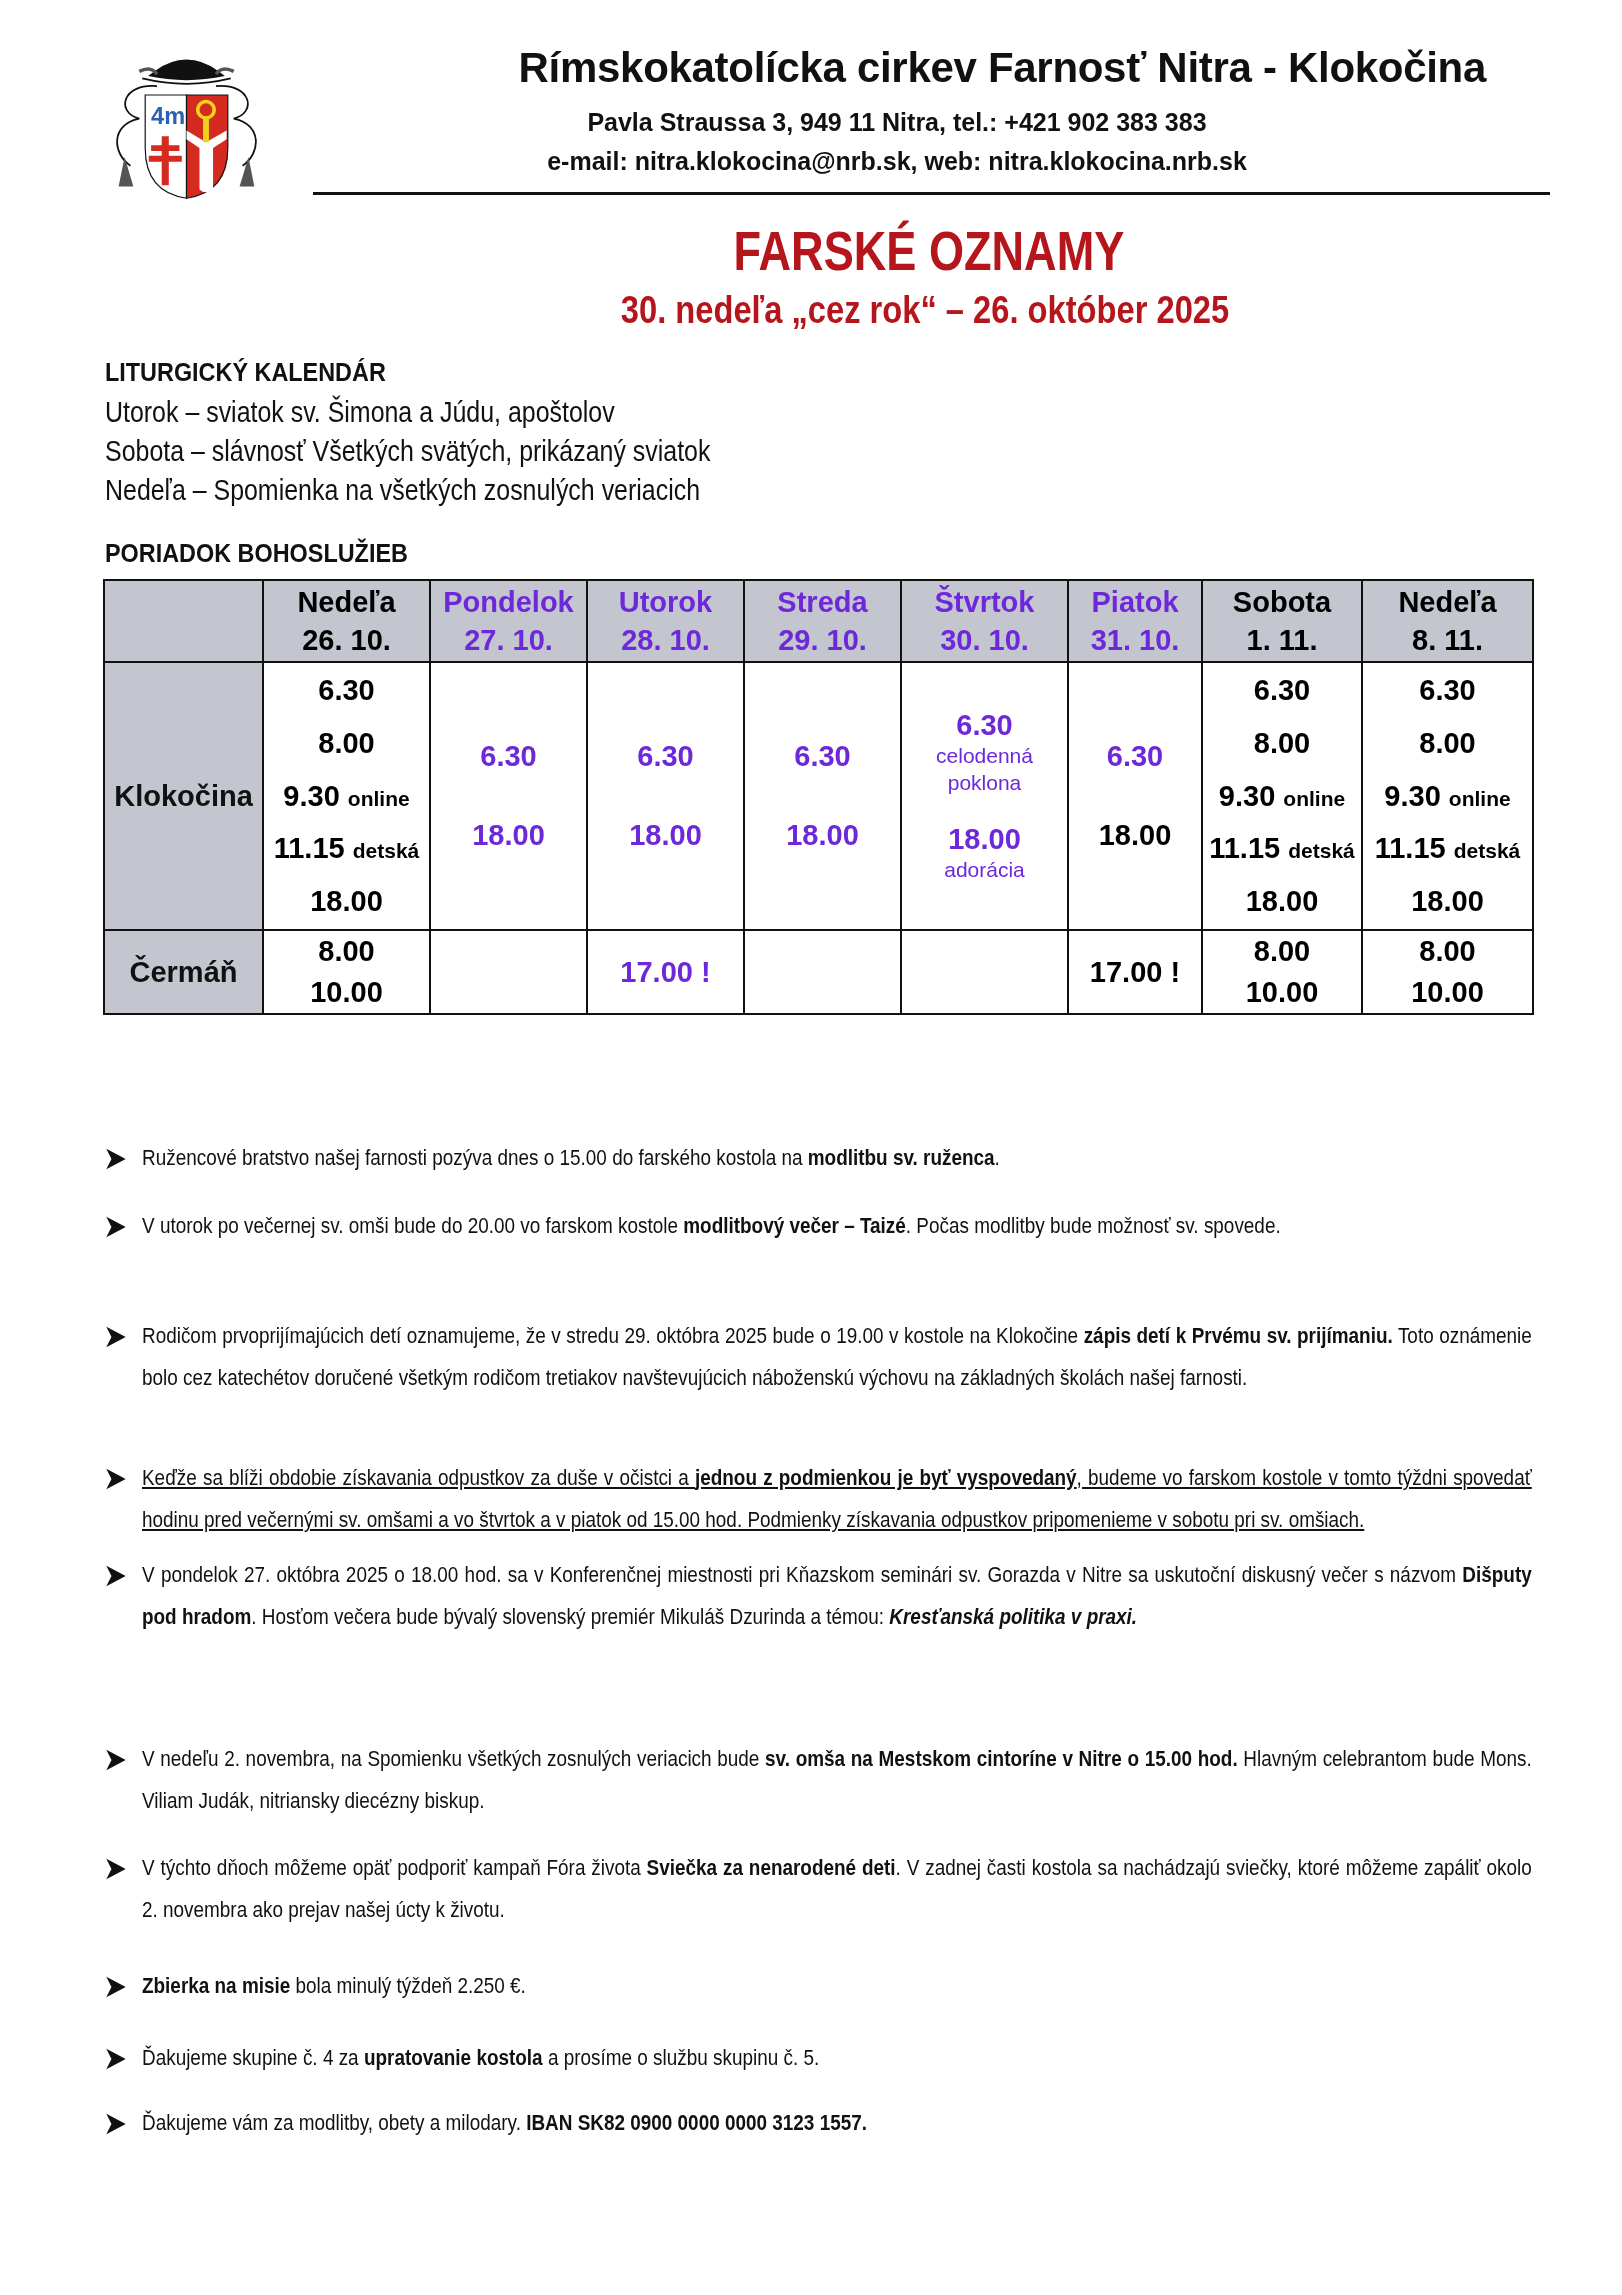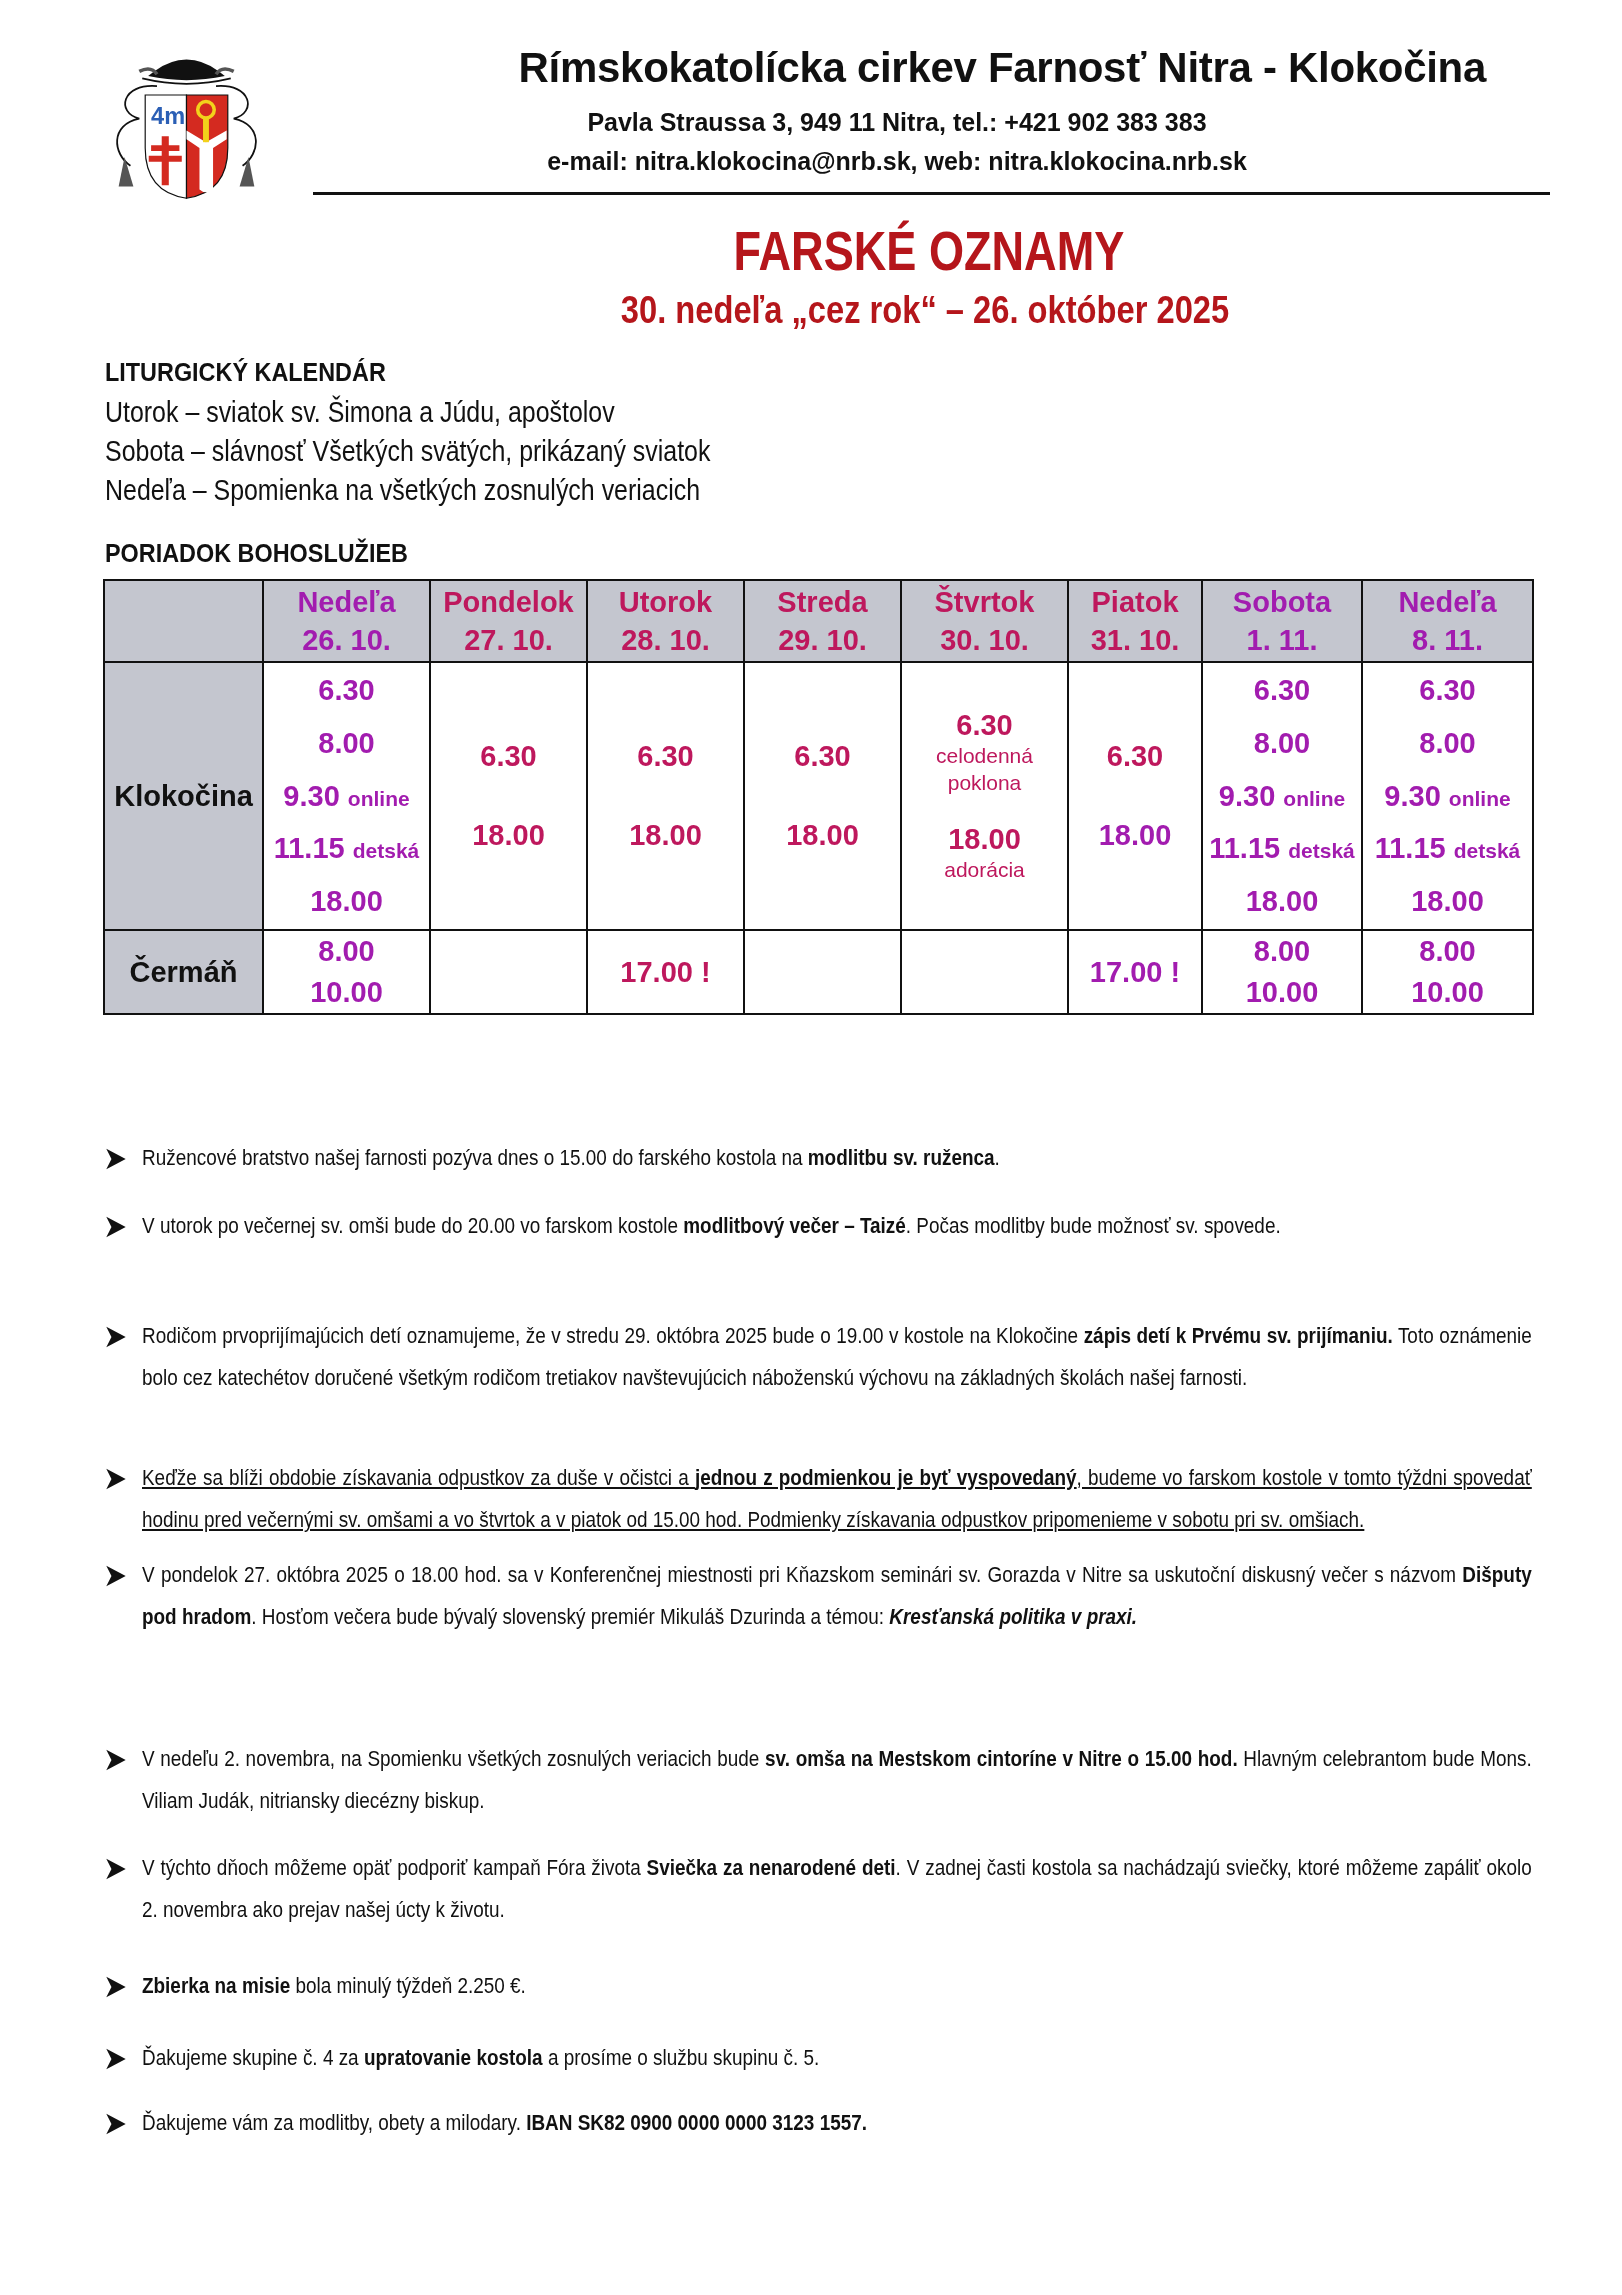--- a/index.html
+++ b/index.html
@@ -23,22 +23,22 @@
     text-align: center; font-size: 38px; font-weight: bold; color: #b5161b; transform: scaleX(0.86); transform-origin: 1008px 0; }
 
   .sec-head { left: 105px; font-size: 26px; font-weight: bold; transform: scaleX(0.9); transform-origin: 0 0; }
   .lit-item { left: 105px; font-size: 29px; transform: scaleX(0.86); transform-origin: 0 0; }
 
   
   #schedule { left: 103px; top: 579px; border-collapse: collapse; table-layout: fixed; }
   #schedule td, #schedule th { border: 2px solid #111; text-align: center; vertical-align: middle; padding: 0; }
   #schedule th { background: #c4c6cf; font-size: 29px; font-weight: bold; line-height: 38px; }
   #schedule td.place { background: #c4c6cf; font-size: 29px; font-weight: bold; line-height: 37px; }
-  .red { color: #a21caf; }
-  .blk { color: #be185d; }
+  .red { color: #000000; }
+  .blk { color: #6d28d9; }
   .t { font-size: 29px; font-weight: bold; display: block; }
   .t small { font-size: 21px; font-weight: bold; }
   .note { font-size: 21px; font-weight: normal; display: block; line-height: 27.5px; }
   .stack { display: flex; flex-direction: column; justify-content: space-between; height: 255px; padding: 5.2px 0; box-sizing: border-box; }
   .stack-mid { display: flex; flex-direction: column; justify-content: center; gap: 46px; height: 255px; }
   .two { display: flex; flex-direction: column; justify-content: center; line-height: 41px; }
 
   
   .ann { left: 105px; width: 1427px; font-size: 22px; line-height: 42px; }
   .ann .bullet { position: absolute; left: 0; top: 0; }

